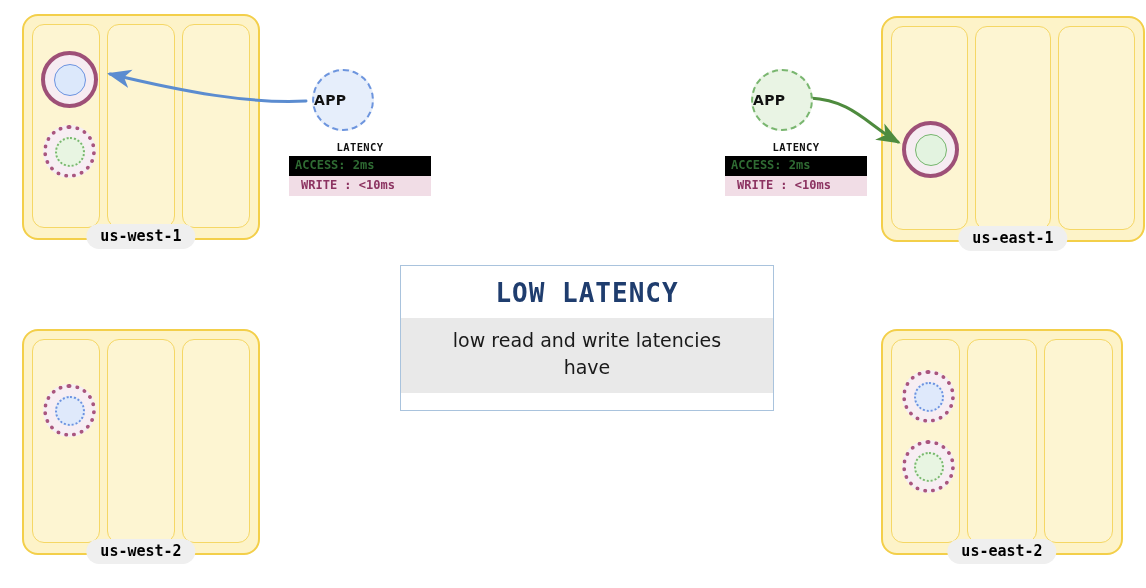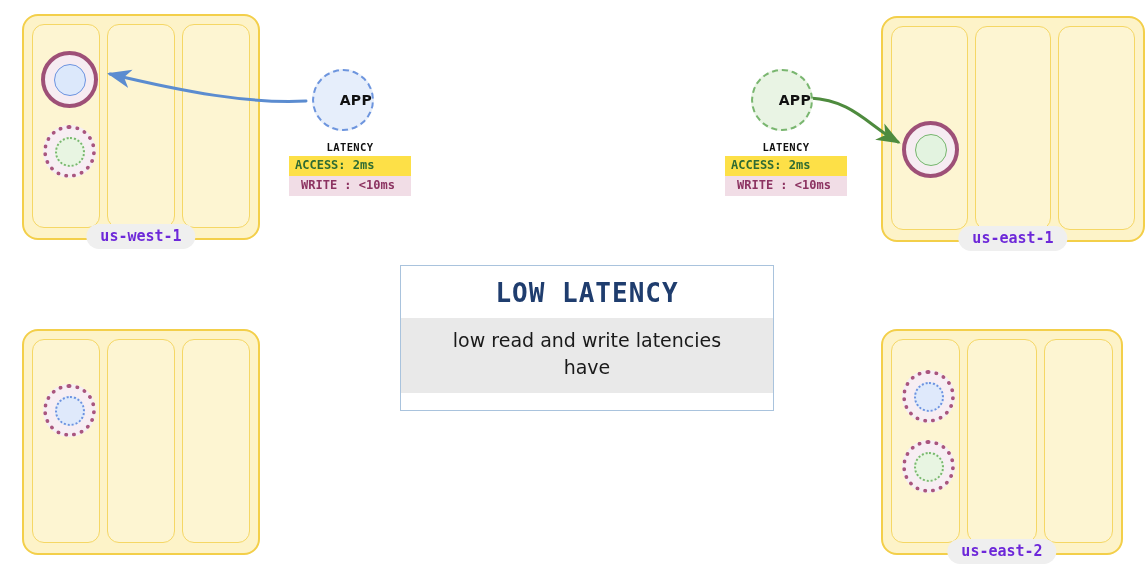--- a/index.html
+++ b/index.html
@@ -36,21 +36,21 @@
     border: 1.6px solid #f5d765;
     border-radius: 12px;
     position: relative;
   }
   .region-label {
     position: absolute;
     left: 50%;
     transform: translateX(-50%);
     bottom: -11px;
     background: #efefef;
-    color: #6d28d9;
+    color: #000000;
     border-radius: 13px;
     padding: 3px 14px 4px 14px;
     font-family: "DejaVu Sans Mono", "Liberation Mono", monospace;
     font-size: 15px;
     font-weight: 700;
     letter-spacing: 0px;
     white-space: nowrap;
     z-index: 6;
   }
 
@@ -80,52 +80,52 @@
   .core.dot-blue    { background: #dfe9fb; border: 2.6px dotted #6c93e0; }
   .core.dot-green   { background: #e8f5e2; border: 2.6px dotted #79b86f; }
 
   
   .app-node {
     position: absolute;
     box-sizing: border-box;
     border-radius: 50%;
     display: flex;
     align-items: center;
-    justify-content: flex-end;
+    justify-content: flex-start;
     font-family: "DejaVu Sans", "Liberation Sans", sans-serif;
     font-size: 14px;
     font-weight: 700;
     color: #111111;
     letter-spacing: 0.3px;
   }
   .app-node.blue  { background: #e6eefb; border: 2px dashed #6d95de; }
   .app-node.green { background: #e9f4e4; border: 2px dashed #79b66f; }
 
   
   .latency {
     position: absolute;
-    width: 122px;
+    width: 142px;
     font-family: "DejaVu Sans Mono", "Liberation Mono", monospace;
   }
   .latency .lat-title {
     text-align: center;
     font-size: 10.5px;
     font-weight: 700;
     color: #111111;
     letter-spacing: 0.4px;
     margin-bottom: 3px;
   }
   .latency .lat-row {
     font-size: 12px;
     font-weight: 700;
     padding: 2px 6px 3px 6px;
     white-space: pre;
     line-height: 1.25;
   }
-  .lat-row.access { background: #fde047; color: #2f6b33; }
+  .lat-row.access { background: #000000; color: #2f6b33; }
   .lat-row.write  { background: #f1dde6; color: #8c3361; padding-left: 12px; }
 
   
   .callout {
     position: absolute;
     box-sizing: border-box;
     border: 1.5px solid #a9c3dd;
     background: #ffffff;
   }
   .callout-header {
@@ -194,20 +194,21 @@
   <div class="region" style="left:22px; top:329px; width:238px; height:226px;">
     <div class="region-inner">
       <div class="zone-col">
         <div class="replica dotted" style="left:10px; top:44px; width:53px; height:53px;">
           <div class="core dot-blue" style="width:30px; height:30px;"></div>
         </div>
       </div>
       <div class="zone-col"></div>
       <div class="zone-col"></div>
     </div>
+    <div class="region-label">us-west-2</div>
   </div>
 
   <div class="region" style="left:881px; top:329px; width:242px; height:226px;padding-left:12px;">
     <div class="region-inner">
       <div class="zone-col">
         <div class="replica dotted" style="left:10px; top:30px; width:53px; height:53px;">
           <div class="core dot-blue" style="width:30px; height:30px;"></div>
         </div>
         <div class="replica dotted" style="left:10px; top:100px; width:53px; height:53px;">
           <div class="core dot-green" style="width:30px; height:30px;"></div>

